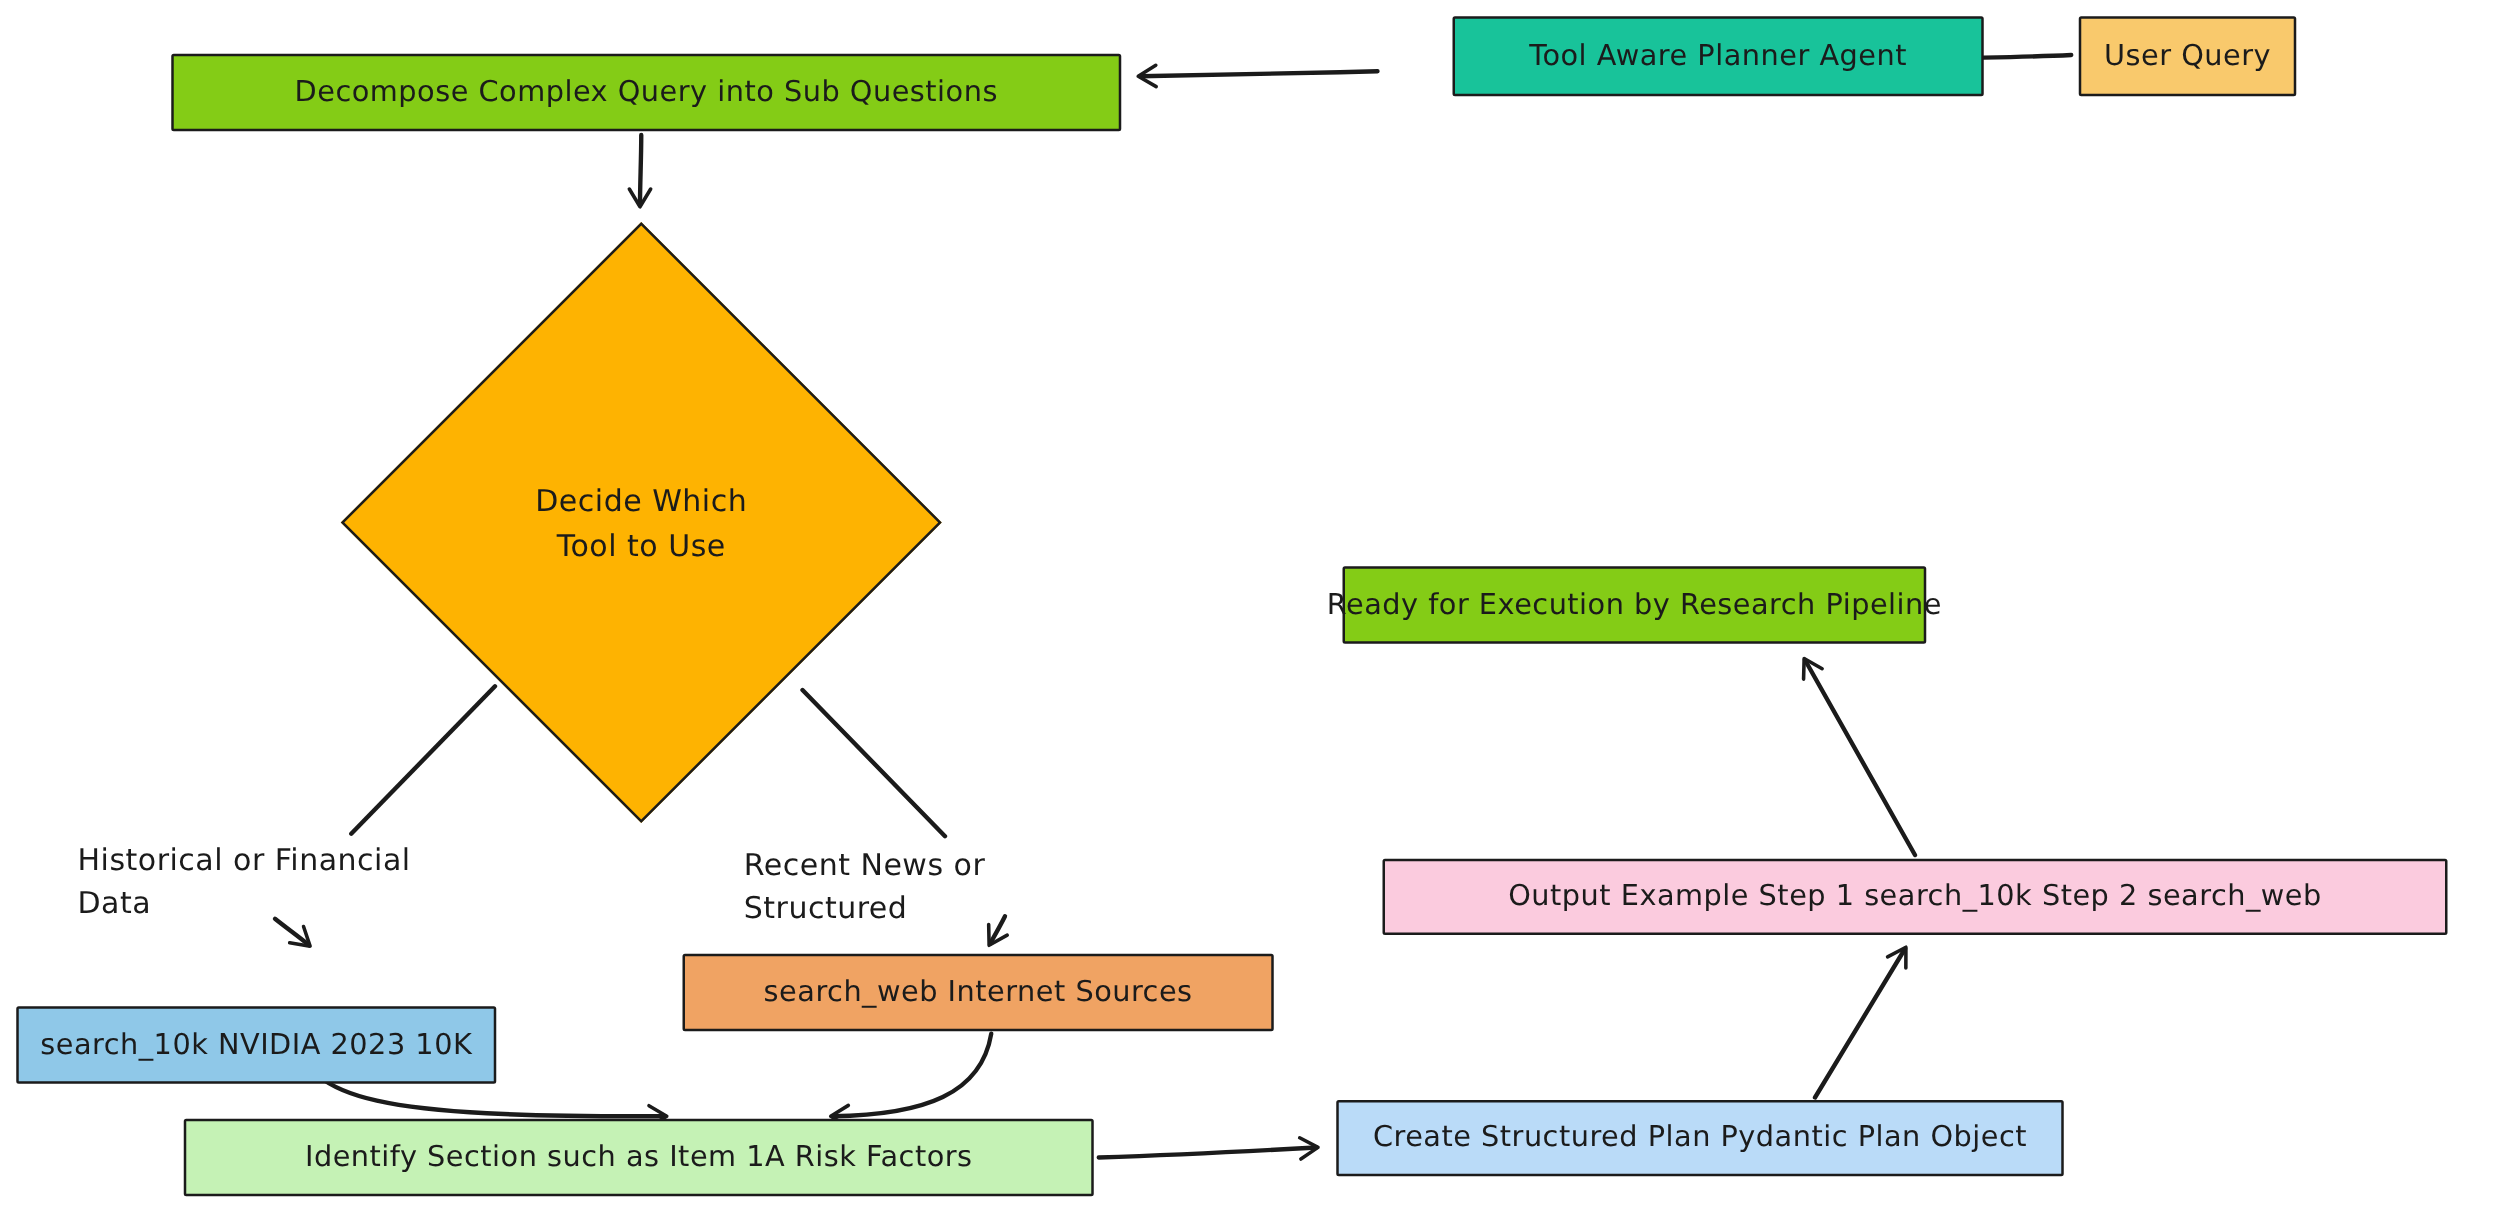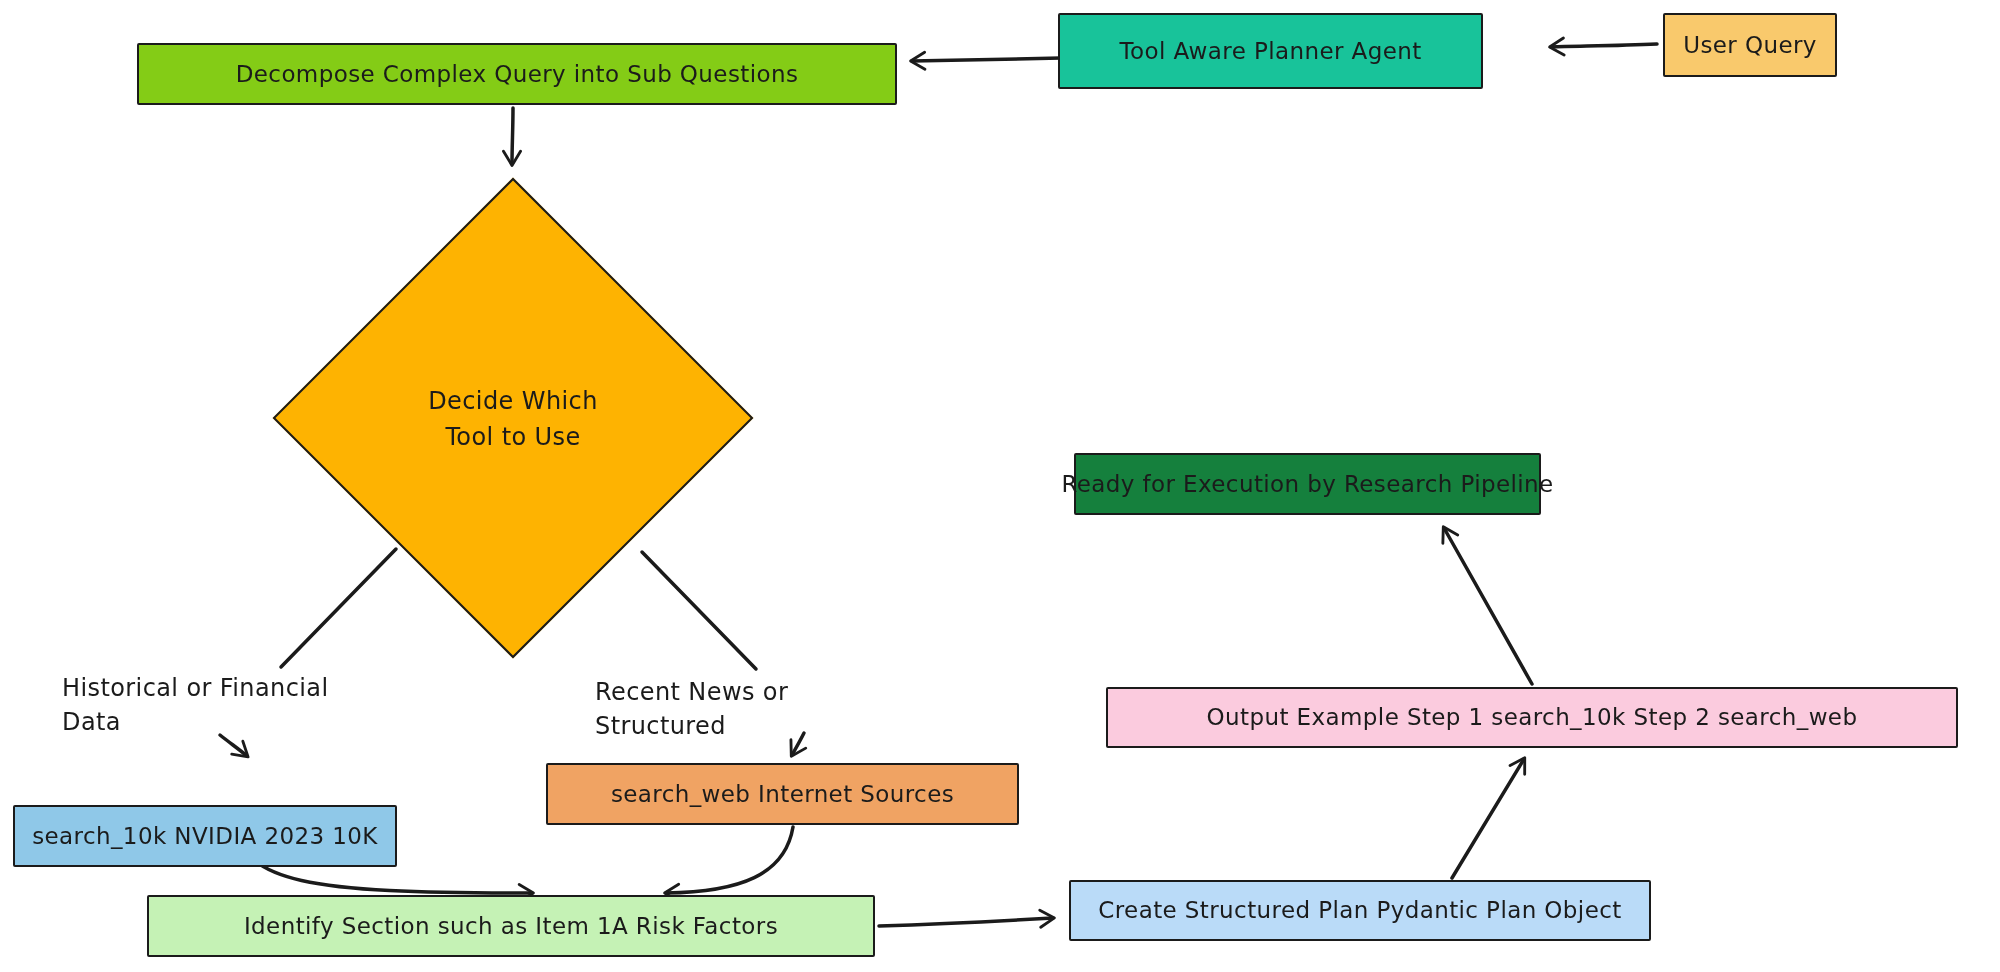--- a/index.html
+++ b/index.html
@@ -52,21 +52,21 @@
   .edge-label {
     position: absolute;
     text-align: left;
     font-size: 24px;
     letter-spacing: 0.4px;
     line-height: 1.4;
   }
   .edge-label .l1, .edge-label .l2 { display: block; }
   
   .n-decompose  { left: 137px;  top: 43px;  width: 760px; height: 62px; }
-  .n-planner    { left: 1058px; top: 13px;  width: 425px; height: 76px; }
+  .n-planner    { left: 1162px; top: 13px;  width: 425px; height: 64px; }
   .n-user-query { left: 1663px; top: 13px;  width: 174px; height: 64px; }
   .n-search10k  { left: 13px;   top: 805px; width: 384px; height: 62px; }
   .n-searchweb  { left: 546px;  top: 763px; width: 473px; height: 62px; }
   .n-identify   { left: 147px;  top: 895px; width: 728px; height: 62px; }
   .n-create     { left: 1069px; top: 880px; width: 582px; height: 61px; }
   .n-output     { left: 1106px; top: 687px; width: 852px; height: 61px; }
   .n-ready      { left: 1074px; top: 453px; width: 467px; height: 62px; }
   .el-historical { left: 62px;  top: 672px; width: 360px; }
   .el-recent     { left: 595px; top: 676px; width: 360px; }
 </style>
@@ -122,15 +122,15 @@
   <div class="node n-search10k" style="background-color: rgb(143, 200, 232);">search_10k NVIDIA 2023 10K</div>
 
   <div class="node n-searchweb" style="background-color: rgb(240, 163, 99);">search_web Internet Sources</div>
 
   <div class="node n-identify" style="background-color: rgb(197, 242, 181);">Identify Section such as Item 1A Risk Factors</div>
 
   <div class="node n-create" style="background-color: rgb(186, 219, 248);">Create Structured Plan Pydantic Plan Object</div>
 
   <div class="node n-output" style="background-color: rgb(251, 203, 222);">Output Example Step 1 search_10k Step 2 search_web</div>
 
-  <div class="node n-ready" style="background-color: #15803d;">Ready for Execution by Research Pipeline</div>
+  <div class="node n-ready" style="background-color: #84cc16;">Ready for Execution by Research Pipeline</div>
 
 </div>
 
 </body></html>

